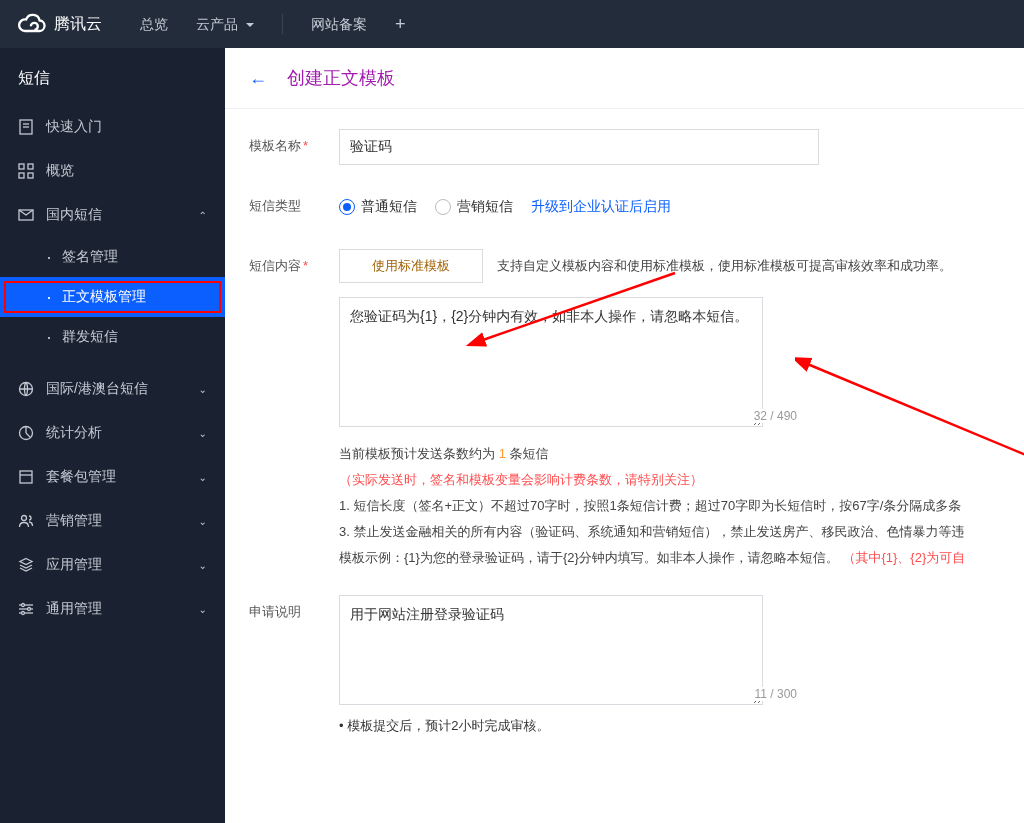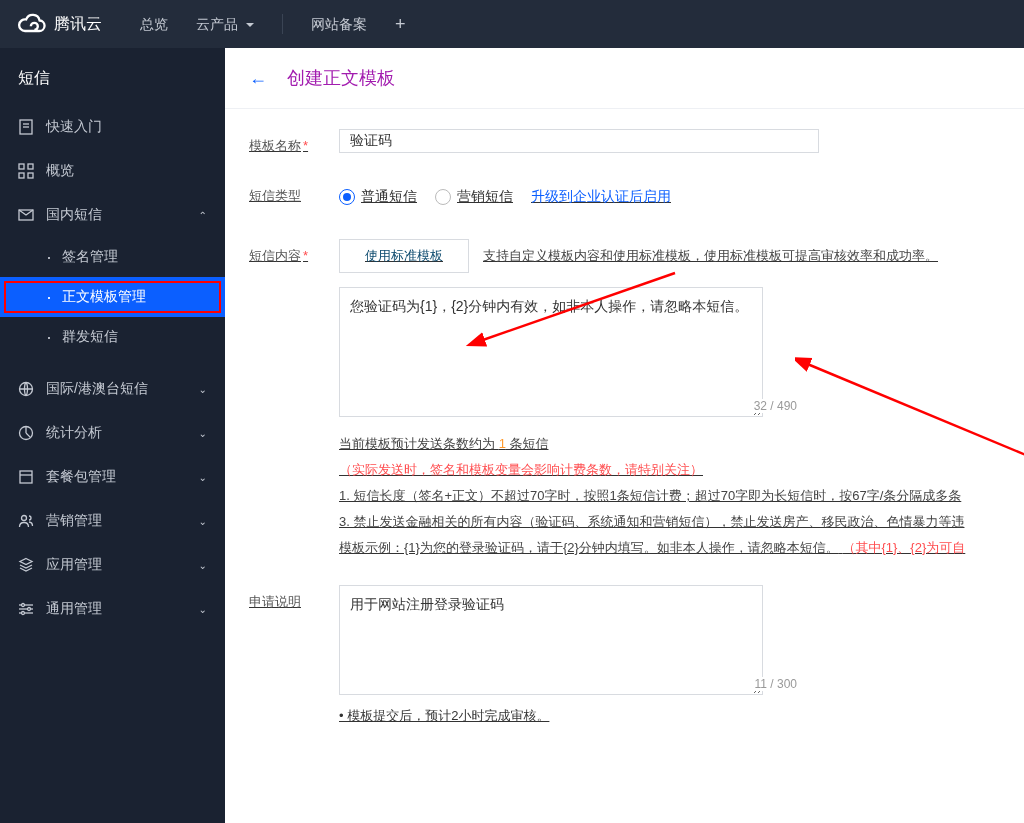--- a/index.html
+++ b/index.html
@@ -24,36 +24,36 @@
     .sub-item { height: 40px; padding-left: 46px; display: flex; align-items: center; font-size: 14px; cursor: pointer; color: #c4c9d2; }
     .sub-item.active { background: #0b5fff; color: #fff; }
     .sub-item.highlight-border { outline: 2px solid #ff0000; outline-offset: -6px; }
     .sub-item .bullet { margin-right: 10px; font-size: 18px; line-height: 1; }
 
     .main { flex: 1; display: flex; flex-direction: column; background: #fff; overflow: hidden; }
     .page-header { height: 60px; display: flex; align-items: center; padding: 0 24px; background: #fff; }
     .back-btn { color: #0b5fff; font-size: 18px; margin-right: 20px; cursor: pointer; }
     .page-title { font-size: 18px; font-weight: 400; color: #a21caf; }
 
-    .content { flex: 1; padding: 20px 0 20px 24px; background: #fff; border-top: 1px solid #eef0f4; overflow-y: auto; text-decoration: underline; }
+    .content { flex: 1; padding: 20px 0 20px 24px; background: #fff; border-top: 1px solid #eef0f4; overflow-y: auto; }
     .form-row { display: flex; margin-bottom: 24px; }
     .form-label { width: 90px; flex-shrink: 0; font-size: 13px; color: #555; padding-top: 8px; }
     .form-label .req { color: #ff4d4f; margin-left: 2px; }
     .form-field { flex: 1; min-width: 0; }
 
-    .text-input { width: 480px; height: 24px; border: 1px solid #d8dbe0; padding: 0 10px; font-size: 14px; color: #333; outline: none; }
+    .text-input { width: 480px; height: 36px; border: 1px solid #d8dbe0; padding: 0 10px; font-size: 14px; color: #333; outline: none; }
 
     .radio-row { display: flex; align-items: center; height: 36px; font-size: 14px; }
     .radio { display: inline-flex; align-items: center; margin-right: 18px; cursor: pointer; }
     .radio .circ { width: 16px; height: 16px; border-radius: 50%; border: 1px solid #bbb; margin-right: 6px; display: inline-flex; align-items: center; justify-content: center; }
     .radio.sel .circ { border-color: #0b5fff; }
     .radio.sel .circ::after { content: ""; width: 8px; height: 8px; border-radius: 50%; background: #0b5fff; }
     .link-text { color: #0b5fff; cursor: pointer; }
 
-    .ghost-btn { display: inline-block; height: 34px; line-height: 32px; padding: 0 25px; border: 1px solid #d8dbe0; color: #0c4a6e; font-size: 13px; cursor: pointer; background: #fff; }
+    .ghost-btn { display: inline-block; height: 34px; line-height: 32px; padding: 0 32px; border: 1px solid #d8dbe0; color: #a16207; font-size: 13px; cursor: pointer; background: #fff; }
     .hint-line { display: flex; align-items: center; }
     .hint-text { margin-left: 14px; font-size: 13px; color: #444; }
 
     .textarea { width: 424px; min-height: 120px; border: 1px solid #d8dbe0; padding: 10px; font-size: 14px; color: #333; outline: none; resize: vertical; font-family: inherit; }
     .textarea-wrap { position: relative; width: 480px; }
     .char-count { position: absolute; bottom: 8px; right: 20px; font-size: 12px; color: #999; background: #fff; padding: 0 2px; }
 
     .rules { font-size: 13px; color: #444; margin-top: 10px; line-height: 2; }
     .rules .red { color: #ff4d4f; }
     .rules .orange { color: #ff9a2e; }

